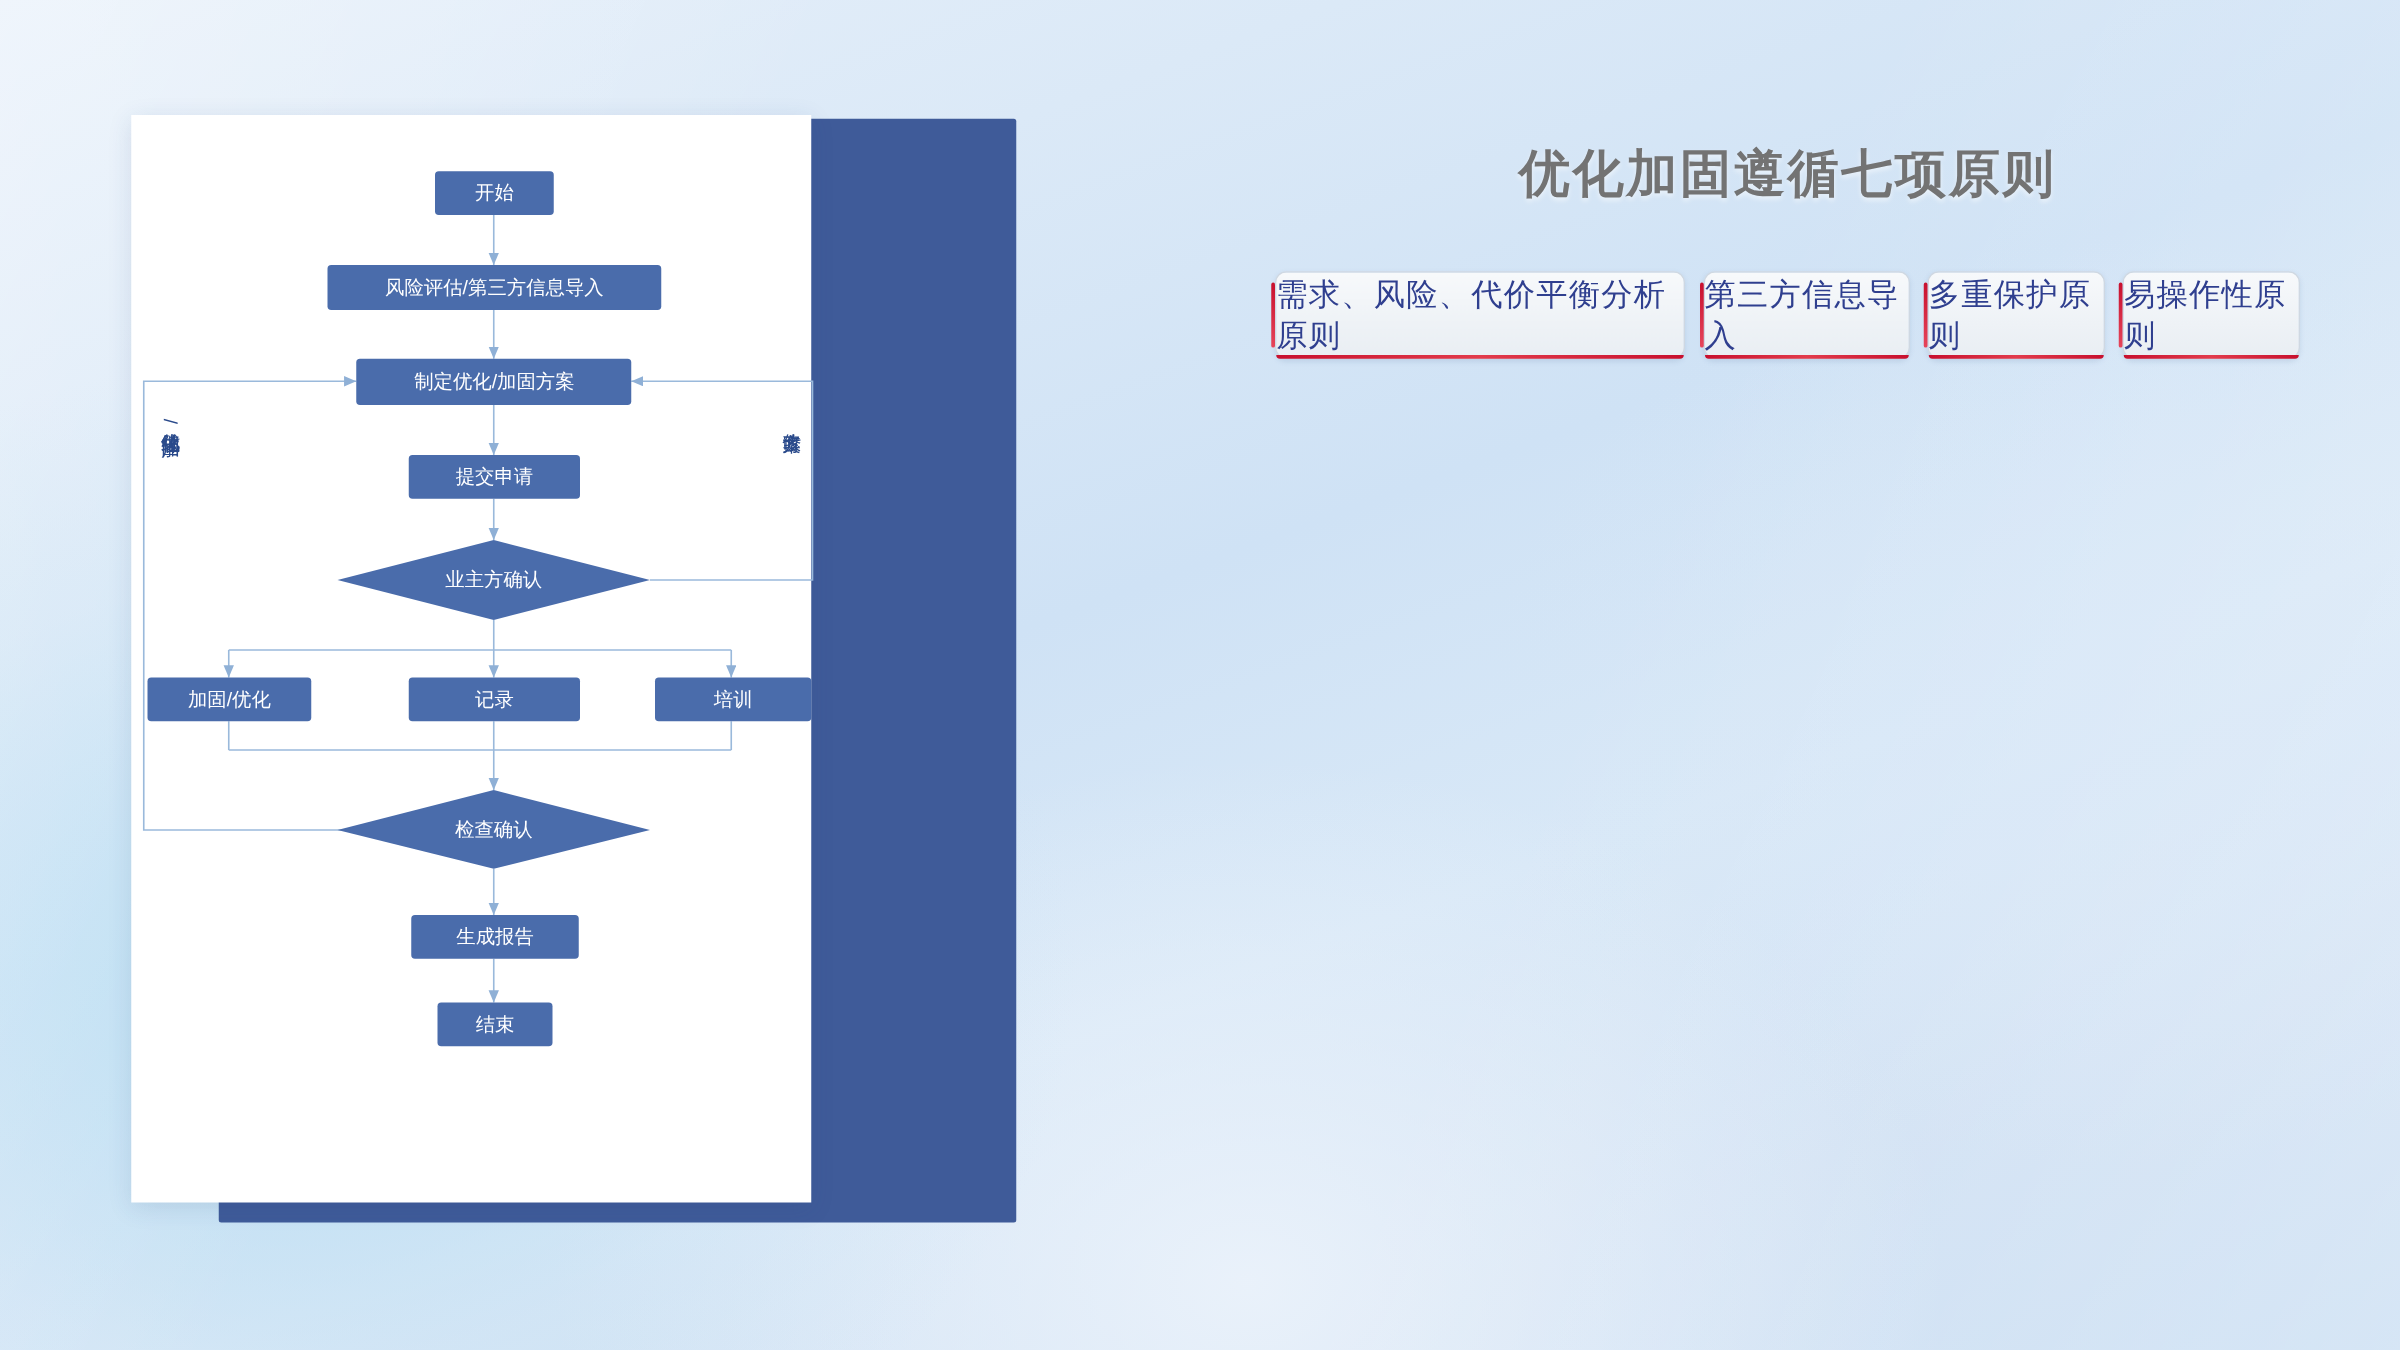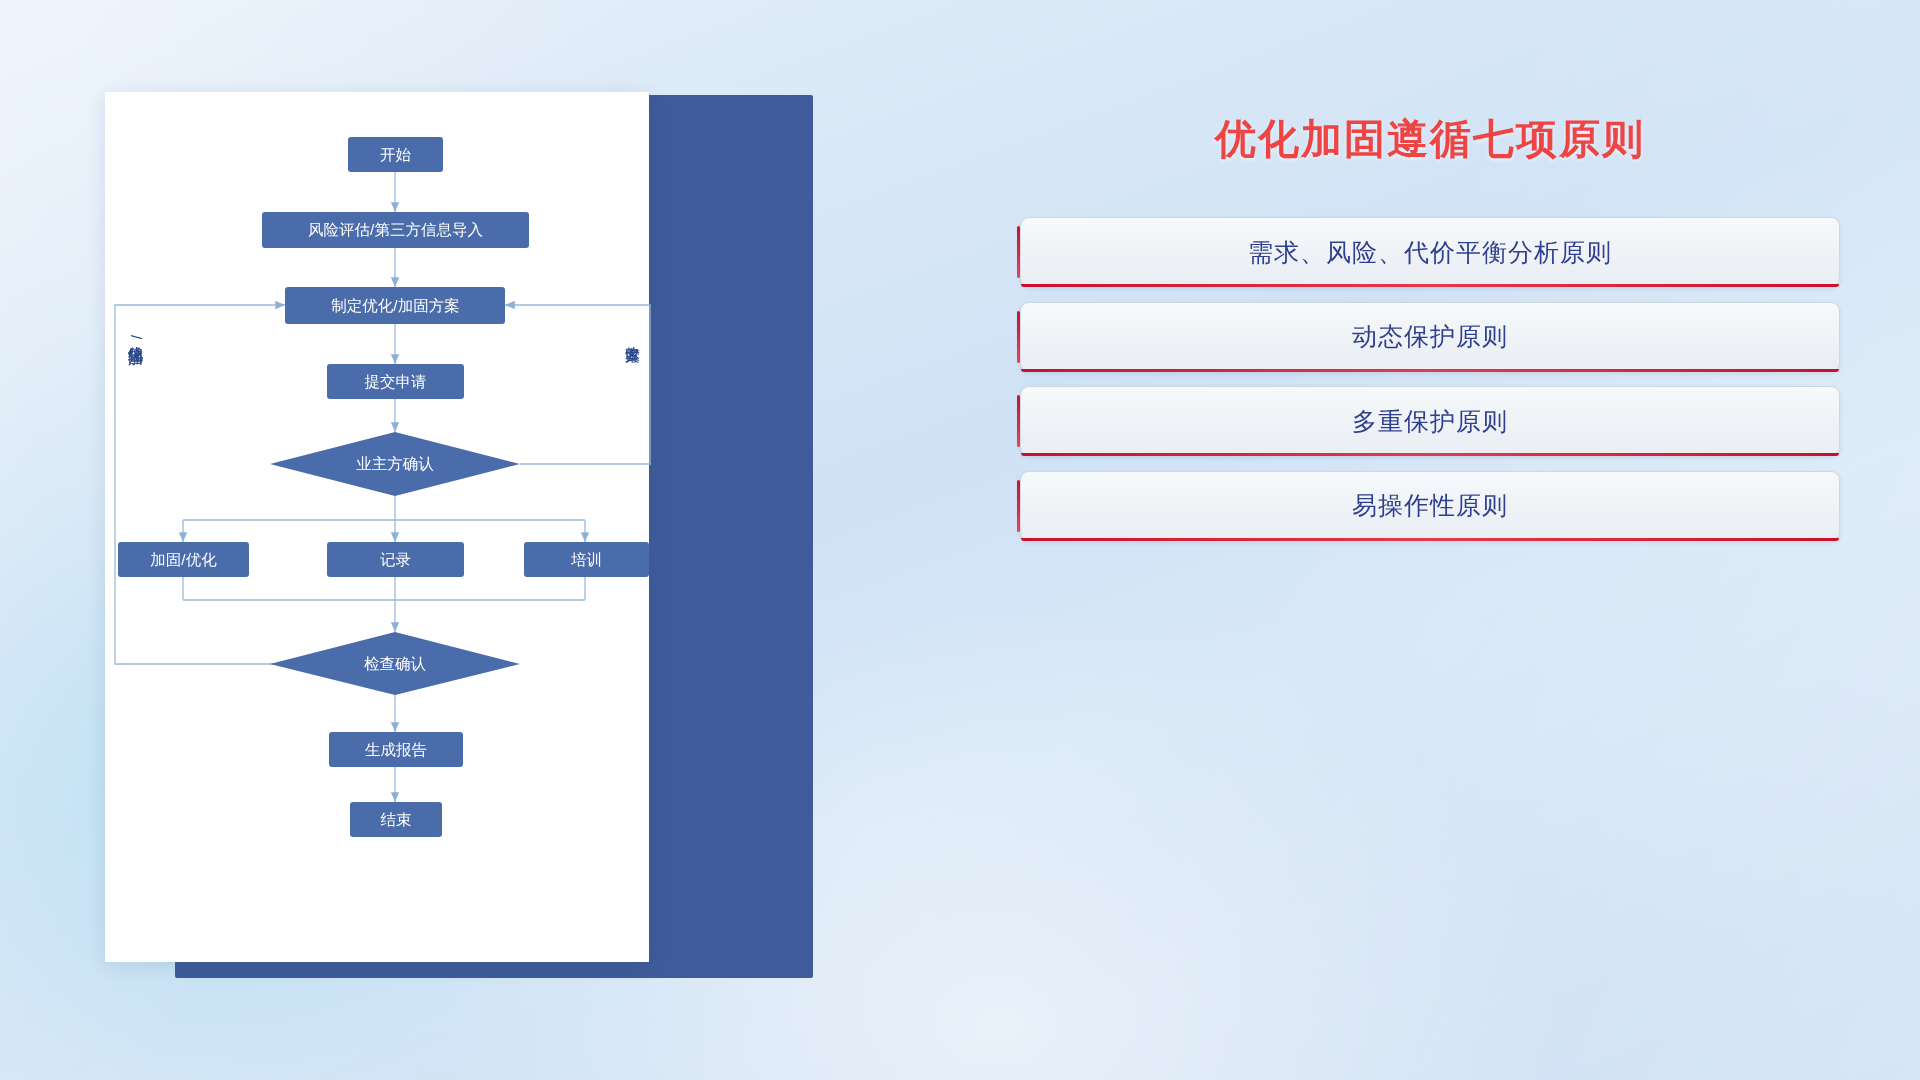--- a/index.html
+++ b/index.html
@@ -68,31 +68,31 @@
   .right-panel {
     position: absolute;
     left: 1020px;
     top: 92px;
     width: 820px;
     height: 880px;
   }
   .panel-title {
     font-size: 41px;
     font-weight: bold;
-    color: #ef4444;
+    color: #737373;
     text-align: center;
     letter-spacing: 2px;
     margin: 0;
     padding-top: 20px;
     text-shadow: 0 2px 4px rgba(255,255,255,0.55);
   }
   .principle-list {
     margin-top: 50px;
     display: flex;
-    flex-direction: column;
+    flex-direction: row;
     gap: 14.5px;
   }
   .principle-item {
     position: relative;
     height: 68px;
     border-radius: 9px;
     background: linear-gradient(180deg, #f7f9fb 0%, #eef2f6 60%, #e9eef3 100%);
     border: 1px solid #cfd8e2;
     box-shadow: 0 2px 4px rgba(90,120,160,0.16);
     display: flex;
@@ -238,21 +238,21 @@
 </div>
 
 <div class="right-panel">
   <h1 class="panel-title">优化加固遵循七项原则</h1>
 
   <div class="principle-list">
     <div class="principle-item">
       <span class="principle-label">需求、风险、代价平衡分析原则</span>
     </div>
     <div class="principle-item">
-      <span class="principle-label">动态保护原则</span>
+      <span class="principle-label">第三方信息导入</span>
     </div>
     <div class="principle-item">
       <span class="principle-label">多重保护原则</span>
     </div>
     <div class="principle-item">
       <span class="principle-label">易操作性原则</span>
     </div>
   </div>
 </div>
 

